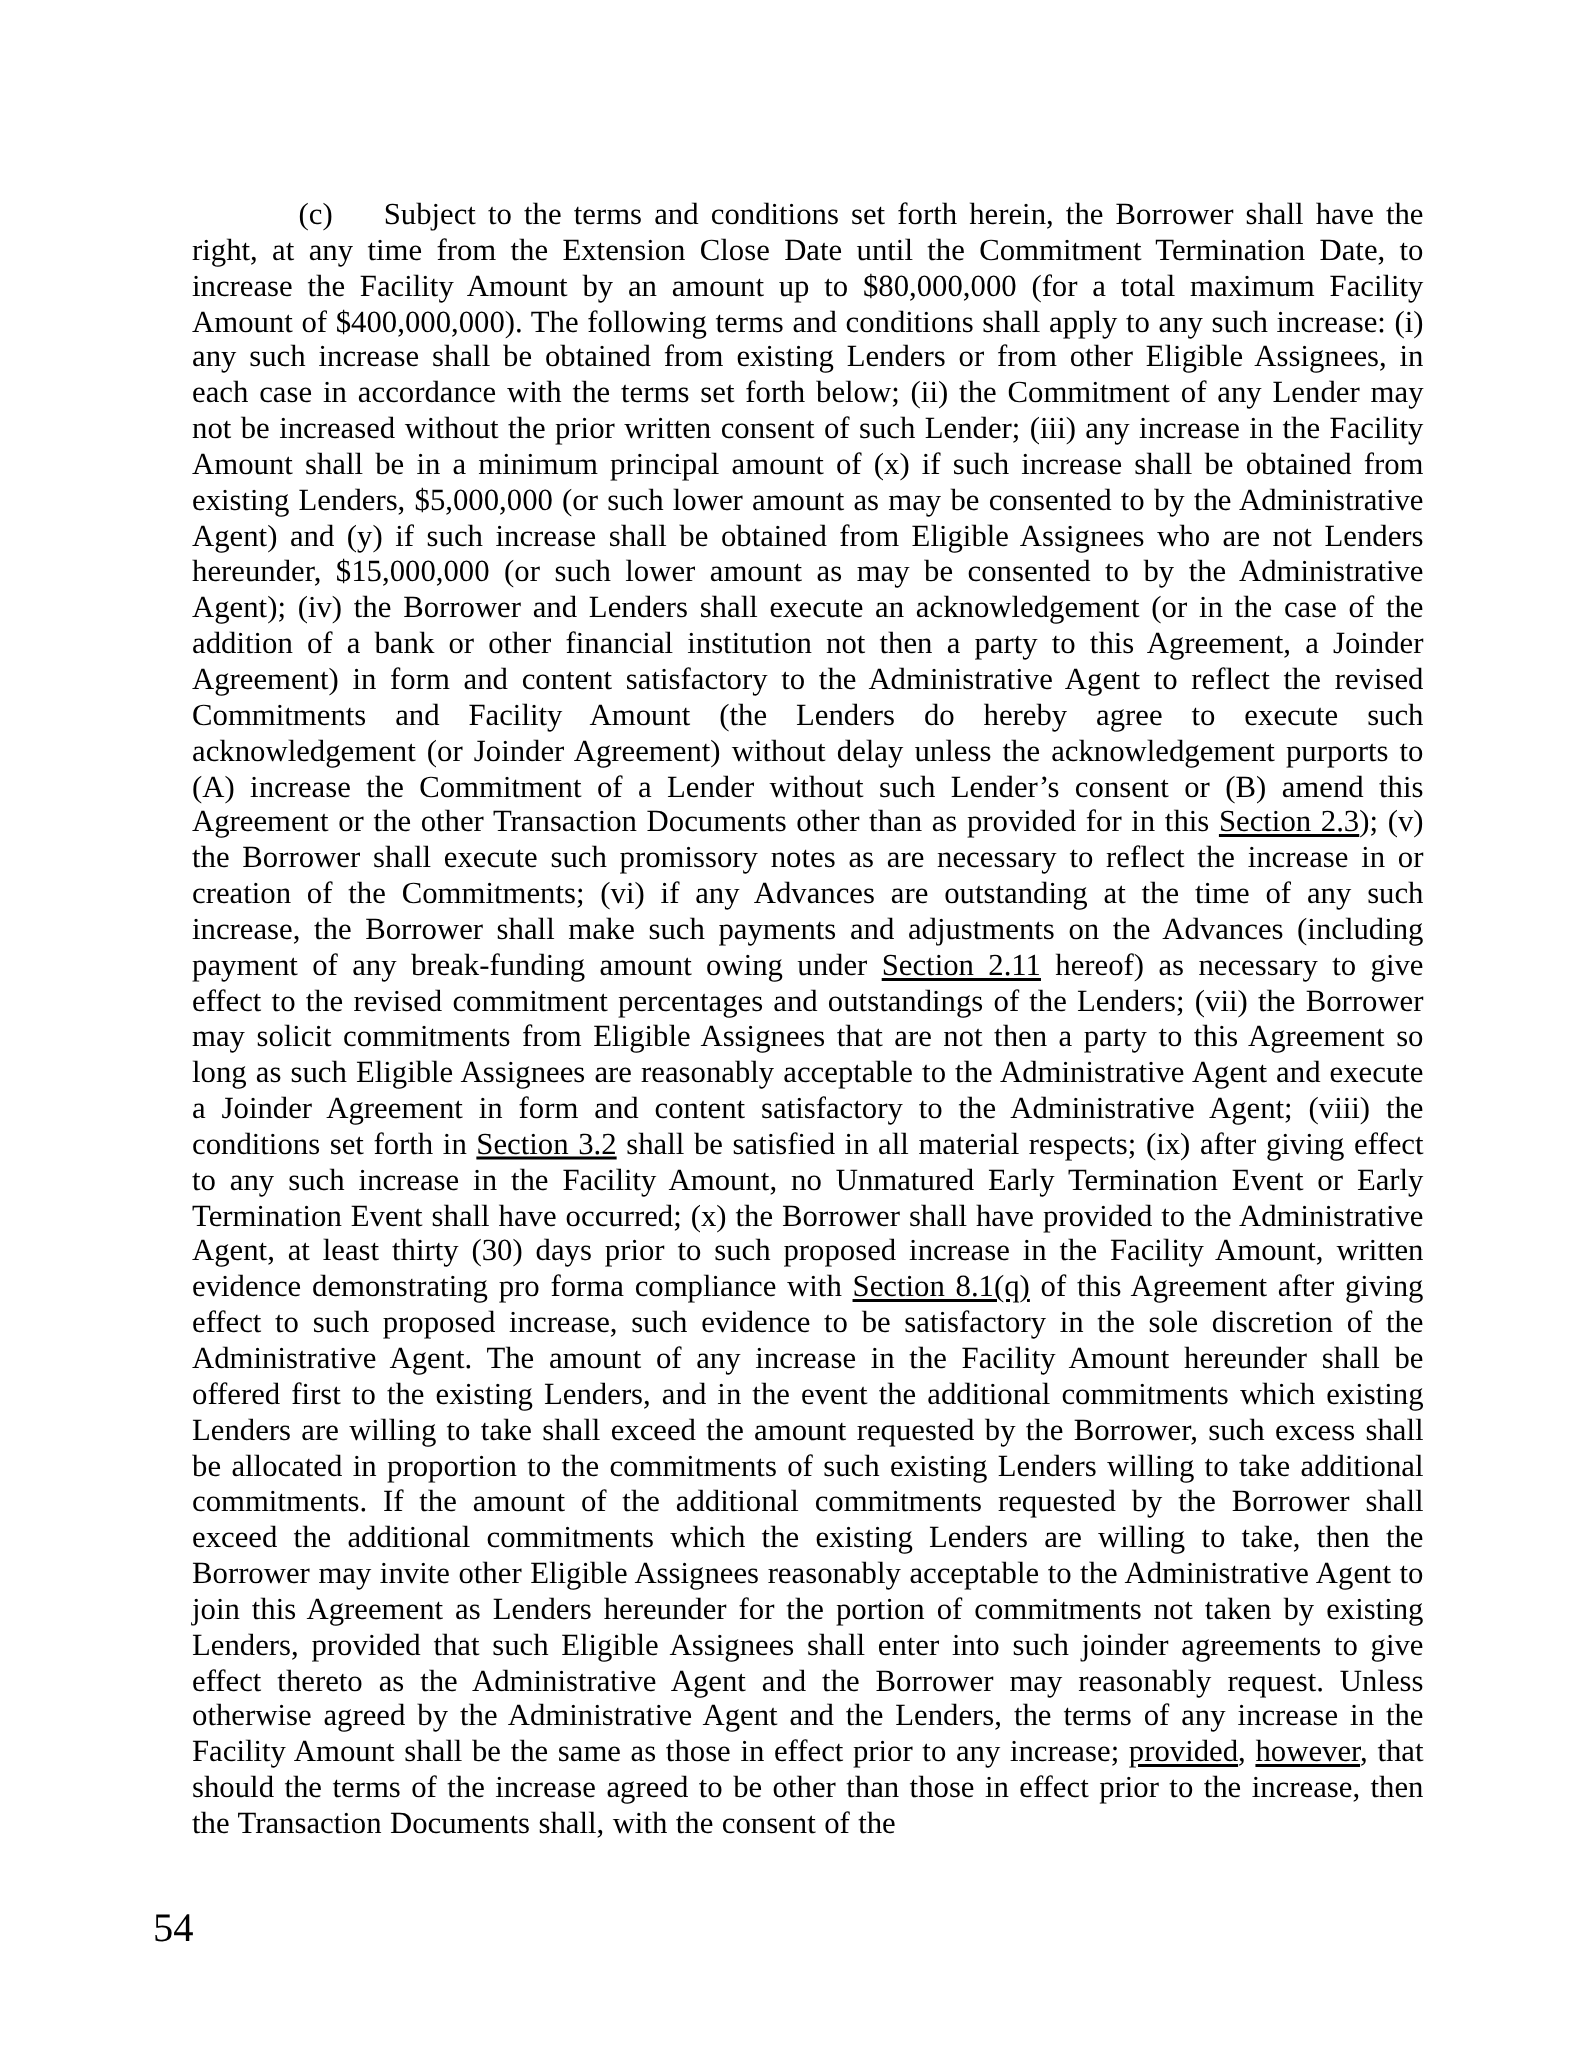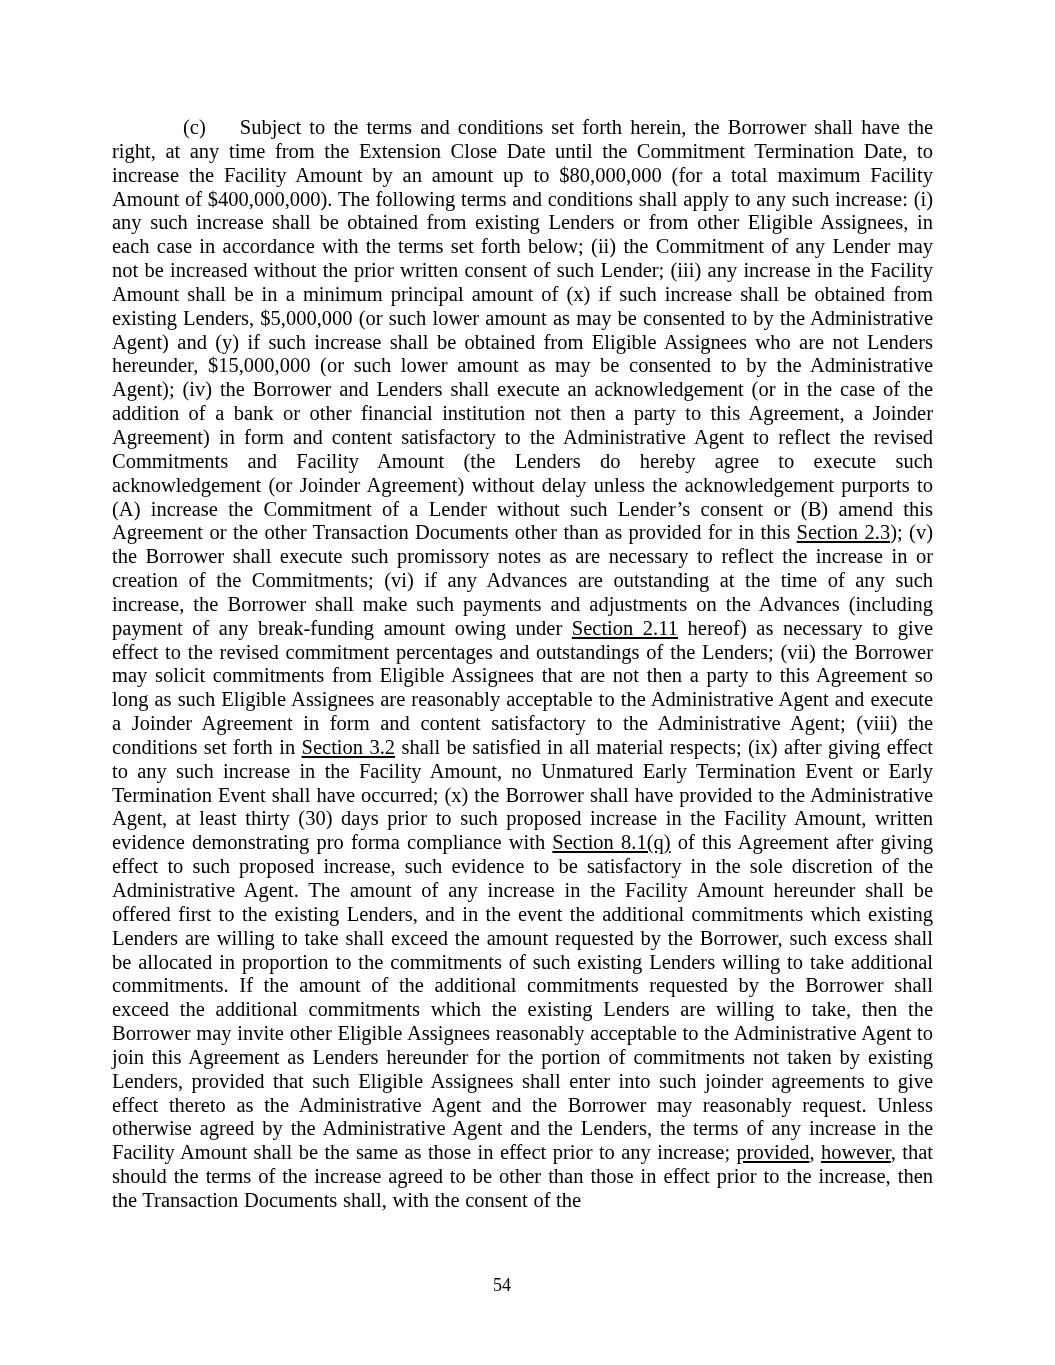--- a/index.html
+++ b/index.html
@@ -14,41 +14,41 @@
     background: #ffffff;
     color: #000000;
     font-family: "Liberation Serif", "DejaVu Serif", serif;
     overflow: hidden;
   }
   .body-text {
     position: absolute;
     left: 112px;
     top: 116px;
     width: 821px;
-    margin: 0;
+    margin: 16px;
     font-size: 20.5px;
     line-height: 23.85px;
     text-align: justify;
     text-indent: 71px;
     word-spacing: 0.5px;
   }
   .tab {
     display: inline-block;
     width: 34px;
   }
   .u {
     text-decoration: underline;
   }
   .page-number {
     position: absolute;
     top: 1274px;
     left: 102px;
     width: 800px;
-    text-align: center;
-    font-size: 18px;
+    text-align: left;
+    font-size: 27px;
     line-height: 23.85px;
   }
 </style>
 </head>
 <body>
 
 <div class="page">
   <p class="body-text"><span>(c)</span><span class="tab"></span><span>Subject to the terms and conditions set forth herein, the Borrower shall have the right, at any time from the Extension Close Date until the Commitment Termination Date, to increase the Facility Amount by an amount up to $80,000,000 (for a total maximum Facility Amount of $400,000,000). The following terms and conditions shall apply to any such increase: (i) any such increase shall be obtained from existing Lenders or from other Eligible Assignees, in each case in accordance with the terms set forth below; (ii) the Commitment of any Lender may not be increased without the prior written consent of such Lender; (iii) any increase in the Facility Amount shall be in a minimum principal amount of (x) if such increase shall be obtained from existing Lenders, $5,000,000 (or such lower amount as may be consented to by the Administrative Agent) and (y) if such increase shall be obtained from Eligible Assignees who are not Lenders hereunder, $15,000,000 (or such lower amount as may be consented to by the Administrative Agent); (iv) the Borrower and Lenders shall execute an acknowledgement (or in the case of the addition of a bank or other financial institution not then a party to this Agreement, a Joinder Agreement) in form and content satisfactory to the Administrative Agent to reflect the revised Commitments and Facility Amount (the Lenders do hereby agree to execute such acknowledgement (or Joinder Agreement) without delay unless the acknowledgement purports to (A) increase the Commitment of a Lender without such Lender’s consent or (B) amend this Agreement or the other Transaction Documents other than as provided for in this </span><span class="u">Section 2.3</span><span>); (v) the Borrower shall execute such promissory notes as are necessary to reflect the increase in or creation of the Commitments; (vi) if any Advances are outstanding at the time of any such increase, the Borrower shall make such payments and adjustments on the Advances (including payment of any break-funding amount owing under </span><span class="u">Section 2.11</span><span> hereof) as necessary to give effect to the revised commitment percentages and outstandings of the Lenders; (vii) the Borrower may solicit commitments from Eligible Assignees that are not then a party to this Agreement so long as such Eligible Assignees are reasonably acceptable to the Administrative Agent and execute a Joinder Agreement in form and content satisfactory to the Administrative Agent; (viii) the conditions set forth in </span><span class="u">Section 3.2</span><span> shall be satisfied in all material respects; (ix) after giving effect to any such increase in the Facility Amount, no Unmatured Early Termination Event or Early Termination Event shall have occurred; (x) the Borrower shall have provided to the Administrative Agent, at least thirty (30) days prior to such proposed increase in the Facility Amount, written evidence demonstrating pro forma compliance with </span><span class="u">Section 8.1(q)</span><span> of this Agreement after giving effect to such proposed increase, such evidence to be satisfactory in the sole discretion of the Administrative Agent. The amount of any increase in the Facility Amount hereunder shall be offered first to the existing Lenders, and in the event the additional commitments which existing Lenders are willing to take shall exceed the amount requested by the Borrower, such excess shall be allocated in proportion to the commitments of such existing Lenders willing to take additional commitments. If the amount of the additional commitments requested by the Borrower shall exceed the additional commitments which the existing Lenders are willing to take, then the Borrower may invite other Eligible Assignees reasonably acceptable to the Administrative Agent to join this Agreement as Lenders hereunder for the portion of commitments not taken by existing Lenders, provided that such Eligible Assignees shall enter into such joinder agreements to give effect thereto as the Administrative Agent and the Borrower may reasonably request. Unless otherwise agreed by the Administrative Agent and the Lenders, the terms of any increase in the Facility Amount shall be the same as those in effect prior to any increase; </span><span class="u">provided</span><span>, </span><span class="u">however</span><span>, that should the terms of the increase agreed to be other than those in effect prior to the increase, then the Transaction Documents shall, with the consent of the</span></p>
   <div class="page-number">54</div>
 </div>

